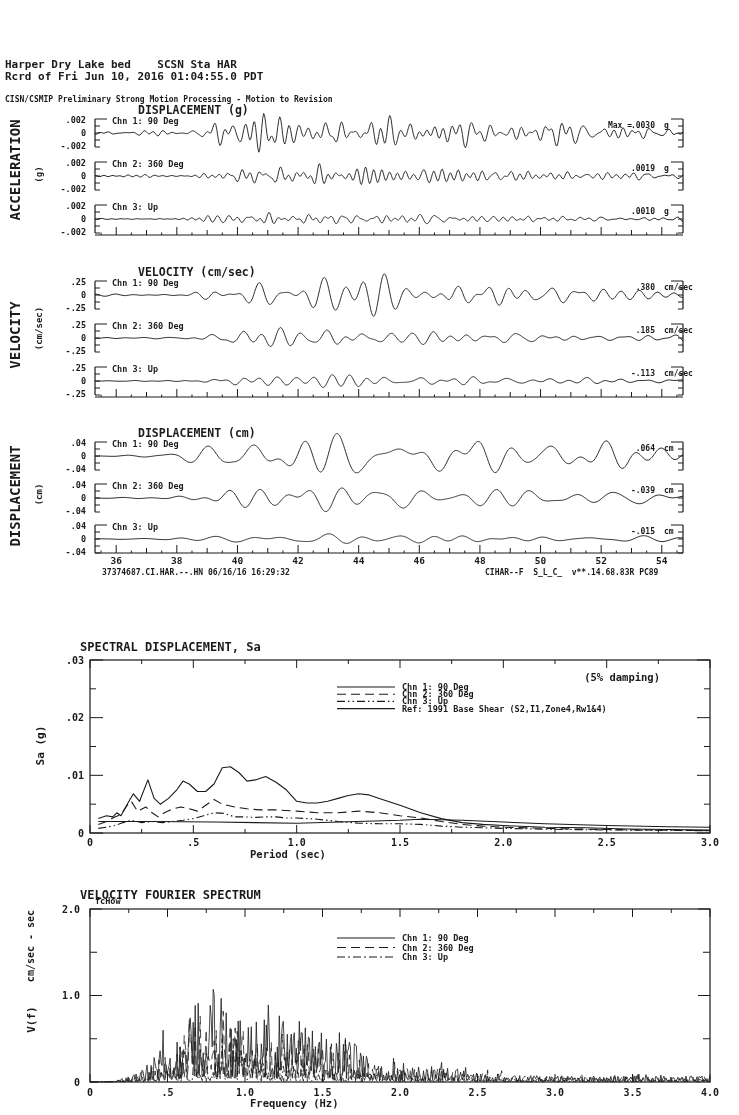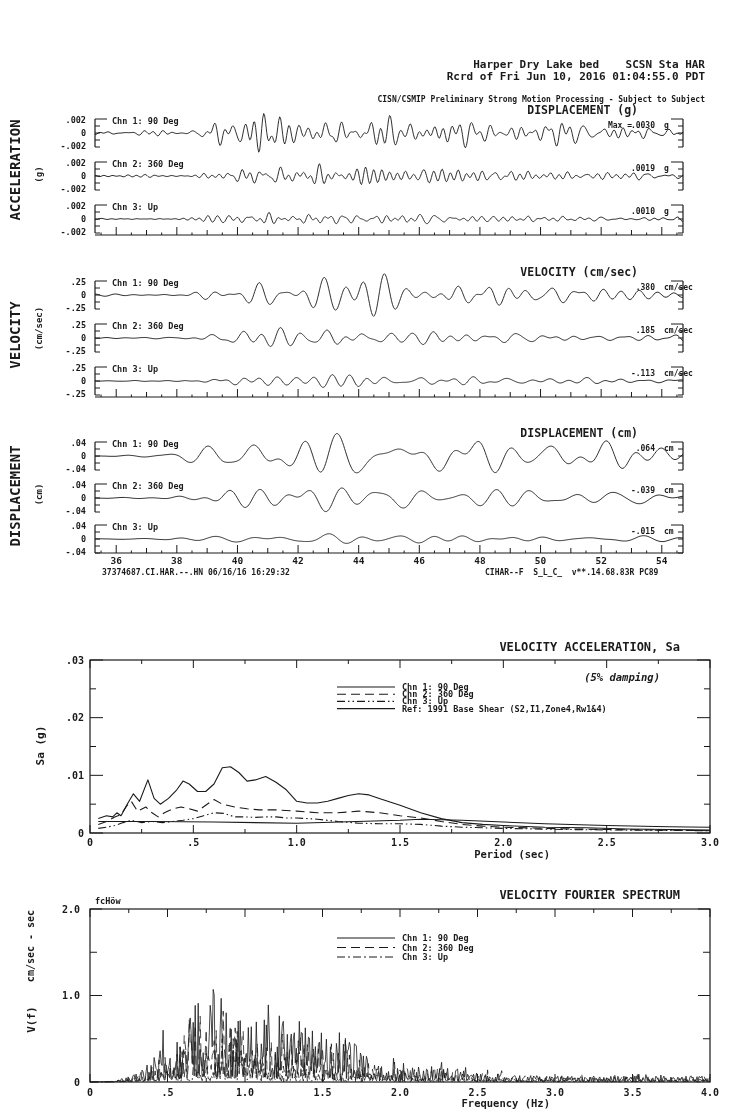--- a/index.html
+++ b/index.html
@@ -1,20 +1,20 @@
 <!DOCTYPE html>
 <html><head>
 <meta charset="utf-8">
 <style>
   html,body{margin:0;padding:0;background:#ffffff;}
   .page{position:relative;width:739px;height:1115px;background:#ffffff;color:#1a1a1a;
         font-family:"DejaVu Sans Mono",monospace;font-weight:bold;overflow:hidden;}
   .abs{position:absolute;white-space:pre;line-height:1;}
-  .ctr{text-align:right;}
-  .rt{text-align:right;font-style:italic;}
+  .ctr{text-align:left;}
+  .rt{text-align:right;}
   .rot{transform:rotate(-90deg);text-align:center;}
   svg{position:absolute;left:0;top:0;}
   text{font-family:"DejaVu Sans Mono",monospace;}
 </style>
 </head>
 <body>
 
 <div class="page">
   <svg id="plots" width="739" height="1115">
       <g>
@@ -454,37 +454,37 @@
         <path d="M337,957L395,957" fill="none" stroke="#1a1a1a" stroke-width="1.1" stroke-linejoin="round" stroke-dasharray="8,3,2,3"></path>
         <text x="402" y="960" font-size="8.5" font-weight="bold" fill="#1a1a1a" text-anchor="start">Chn 3: Up</text>
         <path d="M90.0,1082.0L91.0,1082.0L92.0,1082.0L93.0,1082.0L94.0,1081.9L95.0,1082.0L96.0,1081.9L97.0,1082.0L98.0,1082.0L99.0,1081.8L100.0,1082.0L101.0,1081.7L102.0,1081.9L103.0,1081.8L104.0,1081.6L105.0,1082.0L106.0,1082.0L107.0,1081.7L108.0,1081.9L109.0,1081.7L110.0,1081.5L111.0,1081.7L112.0,1081.9L113.0,1082.0L114.0,1081.8L115.0,1081.6L116.0,1081.6L117.0,1081.3L118.0,1081.6L119.0,1081.9L120.0,1082.0L121.1,1081.2L122.1,1081.2L123.1,1081.5L124.1,1081.9L125.1,1081.2L126.1,1081.3L127.1,1080.0L128.1,1080.6L129.1,1081.7L130.1,1081.3L131.1,1081.6L132.1,1081.5L133.1,1081.8L134.1,1081.2L135.1,1080.6L136.1,1081.8L137.1,1080.5L138.1,1081.6L139.1,1079.8L140.1,1080.5L141.1,1081.3L142.1,1081.6L143.1,1081.5L144.1,1081.1L145.1,1080.7L146.1,1081.2L147.1,1081.6L148.1,1080.7L149.1,1077.8L150.1,1078.4L151.1,1076.6L152.1,1079.0L153.1,1075.7L154.1,1081.3L155.1,1080.0L156.1,1081.2L157.1,1078.4L158.1,1074.4L159.1,1081.2L160.1,1076.3L161.1,1071.0L162.1,1075.0L163.1,1074.6L164.1,1079.2L165.1,1079.2L166.1,1072.4L167.1,1072.5L168.1,1074.5L169.1,1074.9L170.1,1079.6L171.1,1078.7L172.1,1076.3L173.1,1070.4L174.1,1075.1L175.1,1074.9L176.1,1080.9L177.1,1074.1L178.1,1080.9L179.1,1081.0L180.1,1074.4L181.1,1080.9L182.1,1075.4L183.2,1068.7L184.2,1077.1L185.2,1068.6L186.2,1068.7L187.2,1079.6L188.2,1079.9L189.2,1080.0L190.2,1081.1L191.2,1080.5L192.2,1080.6L193.2,1067.2L194.2,1069.8L195.2,1069.3L196.2,1075.6L197.2,1072.0L198.2,1072.4L199.2,1078.0L200.2,1074.9L201.2,1077.6L202.2,1080.7L203.2,1069.3L204.2,1077.7L205.2,1078.1L206.2,1069.0L207.2,1067.0L208.2,1078.6L209.2,1078.8L210.2,1080.6L211.2,1075.6L212.2,1078.0L213.2,1072.4L214.2,1077.8L215.2,1062.6L216.2,1077.5L217.2,1080.4L218.2,1062.3L219.2,1065.1L220.2,1078.7L221.2,1059.5L222.2,1038.8L223.2,1073.8L224.2,1065.8L225.2,1080.0L226.2,1076.9L227.2,1073.1L228.2,1076.1L229.2,1044.9L230.2,1057.9L231.2,1064.7L232.2,1075.5L233.2,1044.7L234.2,1061.6L235.2,1060.5L236.2,1079.1L237.2,1080.2L238.2,1061.6L239.2,1057.2L240.2,1062.3L241.2,1065.7L242.2,1056.9L243.2,1074.6L244.2,1058.2L245.3,1070.9L246.3,1075.4L247.3,1079.9L248.3,1065.1L249.3,1068.7L250.3,1078.8L251.3,1068.3L252.3,1079.4L253.3,1063.3L254.3,1061.3L255.3,1074.2L256.3,1069.2L257.3,1080.0L258.3,1071.1L259.3,1070.4L260.3,1078.0L261.3,1080.9L262.3,1062.7L263.3,1063.6L264.3,1077.1L265.3,1066.6L266.3,1074.9L267.3,1072.6L268.3,1071.8L269.3,1079.3L270.3,1080.5L271.3,1078.3L272.3,1080.6L273.3,1078.7L274.3,1078.5L275.3,1079.7L276.3,1080.2L277.3,1062.6L278.3,1067.0L279.3,1068.0L280.3,1077.4L281.3,1081.0L282.3,1078.4L283.3,1066.0L284.3,1071.8L285.3,1072.3L286.3,1081.0L287.3,1080.6L288.3,1069.1L289.3,1069.1L290.3,1080.7L291.3,1066.8L292.3,1075.7L293.3,1071.5L294.3,1067.8L295.3,1077.4L296.3,1081.1L297.3,1071.6L298.3,1072.6L299.3,1081.0L300.3,1080.3L301.3,1059.7L302.3,1076.2L303.3,1081.0L304.3,1062.6L305.3,1075.1L306.3,1069.1L307.4,1081.2L308.4,1072.1L309.4,1080.9L310.4,1081.2L311.4,1081.1L312.4,1079.9L313.4,1076.2L314.4,1068.5L315.4,1080.1L316.4,1076.1L317.4,1080.2L318.4,1074.5L319.4,1076.7L320.4,1081.1L321.4,1081.3L322.4,1075.5L323.4,1081.3L324.4,1070.4L325.4,1070.4L326.4,1074.1L327.4,1074.1L328.4,1074.4L329.4,1077.0L330.4,1075.2L331.4,1073.4L332.4,1072.7L333.4,1081.4L334.4,1074.5L335.4,1080.1L336.4,1080.8L337.4,1079.5L338.4,1081.3L339.4,1079.5L340.4,1076.8L341.4,1081.5L342.4,1073.8L343.4,1080.9L344.4,1081.0L345.4,1080.1L346.4,1081.5L347.4,1078.7L348.4,1080.7L349.4,1081.2L350.4,1075.8L351.4,1079.4L352.4,1079.8L353.4,1076.8L354.4,1077.2L355.4,1081.5L356.4,1074.0L357.4,1077.9L358.4,1073.9L359.4,1079.1L360.4,1074.7L361.4,1076.0L362.4,1081.6L363.4,1072.8L364.4,1080.4L365.4,1077.6L366.4,1076.3L367.4,1074.6L368.4,1075.4L369.5,1081.2L370.5,1077.1L371.5,1077.1L372.5,1079.0L373.5,1076.3L374.5,1076.5L375.5,1077.1L376.5,1081.1L377.5,1075.3L378.5,1075.6L379.5,1078.4L380.5,1079.7L381.5,1080.3L382.5,1079.5L383.5,1077.6L384.5,1078.2L385.5,1078.9L386.5,1081.1L387.5,1078.1L388.5,1077.8L389.5,1079.3L390.5,1081.5L391.5,1079.0L392.5,1078.3L393.5,1080.7L394.5,1081.7L395.5,1079.9L396.5,1080.7L397.5,1081.1L398.5,1081.5L399.5,1081.7L400.5,1081.7L401.5,1078.5L402.5,1081.7L403.5,1080.5L404.5,1081.4L405.5,1081.7L406.5,1081.6L407.5,1081.7L408.5,1078.3L409.5,1080.2L410.5,1081.7L411.5,1079.4L412.5,1078.0L413.5,1081.5L414.5,1081.7L415.5,1078.2L416.5,1081.2L417.5,1079.4L418.5,1081.7L419.5,1077.5L420.5,1081.7L421.5,1081.6L422.5,1077.8L423.5,1079.7L424.5,1081.6L425.5,1081.6L426.5,1081.6L427.5,1081.7L428.5,1078.2L429.5,1077.6L430.5,1081.6L431.6,1080.6L432.6,1080.8L433.6,1081.5L434.6,1081.3L435.6,1079.2L436.6,1081.4L437.6,1081.4L438.6,1079.5L439.6,1078.2L440.6,1081.6L441.6,1078.6L442.6,1081.4L443.6,1081.6L444.6,1075.8L445.6,1080.3L446.6,1080.5L447.6,1081.3L448.6,1079.3L449.6,1079.0L450.6,1078.2L451.6,1081.3L452.6,1081.4L453.6,1078.0L454.6,1080.0L455.6,1080.2L456.6,1079.0L457.6,1079.9L458.6,1079.4L459.6,1081.2L460.6,1079.8L461.6,1078.6L462.6,1078.6L463.6,1080.2L464.6,1081.8L465.6,1079.8L466.6,1078.5L467.6,1080.0L468.6,1081.4L469.6,1081.8L470.6,1081.2L471.6,1080.7L472.6,1080.0L473.6,1079.7L474.6,1080.5L475.6,1080.3L476.6,1081.3L477.6,1079.8L478.6,1080.1L479.6,1081.2L480.6,1080.1L481.6,1080.6L482.6,1080.7L483.6,1079.7L484.6,1081.1L485.6,1081.0L486.6,1081.8L487.6,1080.1L488.6,1081.0L489.6,1079.2L490.6,1081.8L491.6,1081.7L492.6,1080.7L493.7,1081.4L494.7,1081.7L495.7,1079.2L496.7,1080.8L497.7,1081.8L498.7,1080.4L499.7,1081.0L500.7,1081.4L501.7,1080.1L502.7,1081.8L503.7,1080.3L504.7,1081.8L505.7,1081.8L506.7,1081.5L507.7,1081.3L508.7,1081.1L509.7,1081.5L510.7,1081.7L511.7,1081.6L512.7,1081.6L513.7,1081.3L514.7,1080.3L515.7,1081.7L516.7,1081.8L517.7,1080.0L518.7,1080.0L519.7,1080.1L520.7,1081.5L521.7,1081.7L522.7,1079.0L523.7,1081.6L524.7,1080.5L525.7,1081.1L526.7,1080.9L527.7,1081.6L528.7,1081.6L529.7,1081.4L530.7,1081.8L531.7,1081.6L532.7,1081.5L533.7,1079.9L534.7,1080.2L535.7,1081.3L536.7,1081.6L537.7,1081.8L538.7,1081.7L539.7,1081.9L540.7,1080.0L541.7,1080.4L542.7,1081.9L543.7,1081.9L544.7,1080.2L545.7,1081.8L546.7,1081.9L547.7,1080.1L548.7,1081.9L549.7,1080.8L550.7,1080.7L551.7,1079.2L552.7,1080.3L553.7,1081.9L554.7,1080.0L555.8,1081.3L556.8,1080.7L557.8,1081.9L558.8,1081.8L559.8,1081.5L560.8,1081.9L561.8,1081.9L562.8,1081.9L563.8,1080.0L564.8,1081.8L565.8,1080.7L566.8,1080.5L567.8,1081.9L568.8,1081.8L569.8,1081.4L570.8,1081.3L571.8,1080.5L572.8,1081.3L573.8,1081.7L574.8,1081.6L575.8,1080.7L576.8,1080.8L577.8,1080.3L578.8,1081.3L579.8,1081.1L580.8,1081.9L581.8,1079.6L582.8,1081.8L583.8,1081.4L584.8,1081.7L585.8,1081.7L586.8,1081.4L587.8,1080.1L588.8,1081.4L589.8,1080.0L590.8,1081.6L591.8,1081.6L592.8,1081.5L593.8,1080.8L594.8,1081.9L595.8,1081.7L596.8,1081.4L597.8,1081.3L598.8,1081.9L599.8,1081.8L600.8,1080.8L601.8,1081.1L602.8,1080.6L603.8,1081.8L604.8,1081.5L605.8,1080.9L606.8,1081.9L607.8,1081.9L608.8,1081.1L609.8,1080.1L610.8,1081.5L611.8,1081.9L612.8,1081.8L613.8,1080.6L614.8,1081.8L615.8,1081.2L616.8,1080.6L617.9,1081.8L618.9,1081.8L619.9,1081.9L620.9,1081.8L621.9,1081.1L622.9,1079.3L623.9,1080.7L624.9,1081.8L625.9,1081.5L626.9,1081.1L627.9,1081.2L628.9,1081.9L629.9,1081.9L630.9,1081.7L631.9,1081.5L632.9,1080.7L633.9,1080.4L634.9,1080.5L635.9,1081.9L636.9,1081.1L637.9,1081.7L638.9,1080.5L639.9,1080.7L640.9,1081.8L641.9,1081.2L642.9,1081.3L643.9,1081.8L644.9,1081.9L645.9,1080.8L646.9,1081.9L647.9,1080.6L648.9,1079.1L649.9,1081.8L650.9,1080.9L651.9,1081.8L652.9,1080.4L653.9,1081.5L654.9,1080.9L655.9,1080.1L656.9,1081.9L657.9,1081.5L658.9,1080.7L659.9,1081.9L660.9,1080.8L661.9,1081.2L662.9,1080.9L663.9,1080.9L664.9,1081.7L665.9,1081.7L666.9,1081.4L667.9,1080.7L668.9,1080.4L669.9,1080.9L670.9,1081.9L671.9,1080.7L672.9,1080.8L673.9,1081.3L674.9,1080.2L675.9,1081.0L676.9,1081.2L677.9,1081.7L678.9,1080.2L680.0,1080.5L681.0,1080.9L682.0,1081.8L683.0,1080.3L684.0,1081.9L685.0,1081.0L686.0,1081.6L687.0,1079.5L688.0,1081.3L689.0,1079.8L690.0,1080.9L691.0,1081.4L692.0,1081.7L693.0,1080.5L694.0,1081.7L695.0,1081.0L696.0,1080.6L697.0,1081.8L698.0,1081.8L699.0,1081.9L700.0,1081.8L701.0,1081.9L702.0,1081.0L703.0,1080.6L704.0,1081.0L705.0,1080.5L706.0,1081.6L707.0,1081.6L708.0,1080.8L709.0,1081.9L710.0,1081.9" fill="none" stroke="#1a1a1a" stroke-width="0.8" stroke-linejoin="round" stroke-dasharray="8,3,2,3"></path>
         <path d="M90.0,1082.0L91.0,1082.0L92.0,1082.0L93.0,1082.0L94.0,1081.8L95.0,1082.0L96.0,1081.8L97.0,1082.0L98.0,1081.8L99.0,1082.0L100.0,1081.6L101.0,1081.7L102.0,1081.9L103.0,1081.9L104.0,1081.7L105.0,1081.9L106.0,1081.7L107.0,1081.8L108.0,1081.9L109.0,1081.6L110.0,1081.9L111.0,1081.9L112.0,1081.3L113.0,1081.6L114.0,1081.8L115.0,1081.9L116.0,1081.2L117.0,1080.6L118.0,1080.5L119.0,1080.5L120.0,1081.9L121.1,1081.7L122.1,1081.1L123.1,1081.8L124.1,1079.4L125.1,1080.3L126.1,1080.9L127.1,1079.6L128.1,1080.5L129.1,1080.9L130.1,1081.2L131.1,1081.2L132.1,1081.2L133.1,1077.5L134.1,1075.6L135.1,1080.4L136.1,1081.0L137.1,1078.0L138.1,1076.6L139.1,1081.4L140.1,1075.1L141.1,1071.9L142.1,1076.0L143.1,1080.8L144.1,1081.0L145.1,1079.8L146.1,1075.9L147.1,1079.7L148.1,1078.9L149.1,1069.6L150.1,1081.1L151.1,1074.3L152.1,1066.6L153.1,1074.3L154.1,1080.3L155.1,1070.9L156.1,1079.0L157.1,1078.3L158.1,1066.8L159.1,1059.8L160.1,1080.0L161.1,1072.7L162.1,1076.5L163.1,1075.8L164.1,1076.0L165.1,1057.5L166.1,1073.1L167.1,1071.3L168.1,1078.5L169.1,1077.3L170.1,1065.5L171.1,1079.1L172.1,1076.6L173.1,1076.5L174.1,1067.9L175.1,1071.3L176.1,1060.7L177.1,1054.4L178.1,1078.8L179.1,1068.6L180.1,1046.7L181.1,1078.7L182.1,1051.6L183.2,1072.9L184.2,1035.6L185.2,1044.9L186.2,1052.7L187.2,1078.9L188.2,1066.1L189.2,1019.2L190.2,1043.2L191.2,1040.3L192.2,1058.5L193.2,1067.1L194.2,1051.1L195.2,1025.2L196.2,1071.7L197.2,1076.9L198.2,1078.3L199.2,1050.4L200.2,1016.3L201.2,1063.0L202.2,1076.5L203.2,1076.5L204.2,1071.6L205.2,1053.6L206.2,1029.7L207.2,1074.6L208.2,1056.3L209.2,1059.7L210.2,1062.6L211.2,1069.4L212.2,1055.6L213.2,1052.9L214.2,1040.7L215.2,1075.6L216.2,1030.5L217.2,1076.9L218.2,1062.6L219.2,1076.8L220.2,1077.4L221.2,1073.8L222.2,1054.5L223.2,1011.1L224.2,1047.5L225.2,1057.6L226.2,1059.7L227.2,1077.9L228.2,1078.2L229.2,1050.7L230.2,1025.9L231.2,1078.6L232.2,1072.0L233.2,1038.6L234.2,1045.6L235.2,1027.9L236.2,1064.0L237.2,1031.3L238.2,1061.6L239.2,1073.8L240.2,1049.8L241.2,1055.0L242.2,1036.4L243.2,1031.3L244.2,1074.6L245.3,1057.9L246.3,1072.2L247.3,1074.5L248.3,1071.3L249.3,1066.1L250.3,1061.6L251.3,1057.3L252.3,1050.4L253.3,1068.6L254.3,1061.4L255.3,1054.9L256.3,1077.9L257.3,1043.2L258.3,1069.7L259.3,1068.5L260.3,1059.6L261.3,1070.9L262.3,1056.8L263.3,1079.4L264.3,1079.0L265.3,1073.1L266.3,1047.7L267.3,1079.1L268.3,1076.0L269.3,1076.0L270.3,1061.2L271.3,1042.6L272.3,1078.9L273.3,1076.6L274.3,1075.6L275.3,1054.5L276.3,1067.9L277.3,1078.7L278.3,1056.9L279.3,1078.7L280.3,1079.3L281.3,1076.7L282.3,1034.1L283.3,1047.0L284.3,1060.2L285.3,1055.0L286.3,1073.1L287.3,1051.8L288.3,1078.6L289.3,1053.1L290.3,1046.2L291.3,1045.2L292.3,1078.2L293.3,1066.0L294.3,1077.6L295.3,1076.9L296.3,1059.9L297.3,1065.5L298.3,1040.7L299.3,1054.0L300.3,1037.2L301.3,1075.6L302.3,1074.4L303.3,1052.2L304.3,1044.2L305.3,1077.7L306.3,1067.0L307.4,1044.6L308.4,1051.6L309.4,1077.3L310.4,1067.5L311.4,1068.7L312.4,1053.2L313.4,1049.0L314.4,1077.7L315.4,1054.4L316.4,1069.5L317.4,1069.1L318.4,1048.8L319.4,1072.2L320.4,1069.4L321.4,1062.1L322.4,1047.9L323.4,1063.0L324.4,1079.7L325.4,1068.5L326.4,1070.2L327.4,1072.5L328.4,1079.9L329.4,1080.0L330.4,1078.8L331.4,1043.8L332.4,1077.5L333.4,1053.2L334.4,1080.1L335.4,1072.3L336.4,1073.3L337.4,1079.8L338.4,1053.1L339.4,1059.5L340.4,1080.3L341.4,1080.2L342.4,1073.5L343.4,1071.6L344.4,1060.1L345.4,1038.3L346.4,1055.0L347.4,1055.9L348.4,1079.8L349.4,1054.9L350.4,1074.4L351.4,1068.9L352.4,1077.9L353.4,1075.6L354.4,1070.3L355.4,1080.1L356.4,1068.6L357.4,1080.3L358.4,1072.2L359.4,1059.9L360.4,1077.2L361.4,1069.4L362.4,1071.3L363.4,1079.6L364.4,1065.1L365.4,1078.1L366.4,1073.5L367.4,1077.1L368.4,1063.5L369.5,1074.9L370.5,1073.9L371.5,1077.8L372.5,1069.2L373.5,1075.2L374.5,1065.2L375.5,1073.4L376.5,1075.8L377.5,1074.6L378.5,1071.5L379.5,1081.0L380.5,1068.0L381.5,1081.1L382.5,1081.1L383.5,1074.9L384.5,1078.6L385.5,1079.3L386.5,1072.9L387.5,1081.1L388.5,1076.1L389.5,1076.3L390.5,1076.2L391.5,1076.2L392.5,1080.9L393.5,1073.7L394.5,1062.0L395.5,1078.7L396.5,1079.7L397.5,1068.4L398.5,1074.9L399.5,1070.4L400.5,1070.2L401.5,1080.9L402.5,1068.4L403.5,1068.5L404.5,1075.5L405.5,1068.0L406.5,1068.6L407.5,1069.0L408.5,1077.6L409.5,1080.6L410.5,1068.8L411.5,1079.8L412.5,1079.3L413.5,1080.7L414.5,1069.6L415.5,1077.0L416.5,1076.2L417.5,1078.3L418.5,1078.1L419.5,1074.7L420.5,1078.7L421.5,1081.1L422.5,1079.0L423.5,1081.1L424.5,1074.8L425.5,1081.1L426.5,1073.6L427.5,1073.4L428.5,1079.9L429.5,1079.3L430.5,1075.2L431.6,1070.7L432.6,1080.5L433.6,1069.2L434.6,1067.4L435.6,1080.7L436.6,1075.6L437.6,1068.3L438.6,1079.1L439.6,1069.6L440.6,1080.8L441.6,1071.0L442.6,1077.3L443.6,1068.8L444.6,1077.5L445.6,1077.6L446.6,1071.0L447.6,1080.6L448.6,1079.4L449.6,1077.7L450.6,1080.0L451.6,1079.9L452.6,1072.2L453.6,1080.6L454.6,1078.5L455.6,1075.2L456.6,1073.0L457.6,1080.8L458.6,1081.4L459.6,1081.4L460.6,1080.2L461.6,1078.5L462.6,1074.0L463.6,1076.0L464.6,1080.2L465.6,1080.6L466.6,1080.7L467.6,1074.3L468.6,1075.9L469.6,1081.4L470.6,1078.2L471.6,1077.7L472.6,1081.1L473.6,1075.7L474.6,1079.5L475.6,1081.5L476.6,1081.4L477.6,1079.3L478.6,1076.4L479.6,1076.1L480.6,1081.3L481.6,1077.2L482.6,1073.0L483.6,1074.5L484.6,1077.1L485.6,1075.6L486.6,1081.5L487.6,1069.9L488.6,1081.1L489.6,1077.0L490.6,1077.8L491.6,1081.5L492.6,1077.7L493.7,1081.5L494.7,1081.1L495.7,1080.5L496.7,1081.0L497.7,1073.9L498.7,1081.2L499.7,1076.6L500.7,1075.1L501.7,1070.7L502.7,1077.2L503.7,1080.6L504.7,1081.6L505.7,1079.5L506.7,1078.5L507.7,1081.6L508.7,1078.3L509.7,1080.4L510.7,1081.3L511.7,1077.9L512.7,1081.3L513.7,1079.1L514.7,1079.5L515.7,1080.5L516.7,1080.4L517.7,1081.6L518.7,1078.8L519.7,1076.6L520.7,1080.1L521.7,1081.5L522.7,1078.9L523.7,1077.8L524.7,1076.2L525.7,1076.2L526.7,1081.6L527.7,1077.0L528.7,1080.1L529.7,1080.9L530.7,1077.5L531.7,1078.3L532.7,1078.3L533.7,1081.1L534.7,1080.8L535.7,1081.4L536.7,1078.7L537.7,1081.3L538.7,1078.0L539.7,1078.6L540.7,1080.5L541.7,1079.3L542.7,1081.2L543.7,1077.4L544.7,1079.2L545.7,1080.9L546.7,1076.3L547.7,1080.8L548.7,1081.2L549.7,1081.0L550.7,1079.5L551.7,1077.0L552.7,1077.7L553.7,1079.8L554.7,1080.9L555.8,1081.4L556.8,1079.8L557.8,1081.6L558.8,1081.6L559.8,1081.6L560.8,1076.9L561.8,1079.1L562.8,1078.4L563.8,1078.3L564.8,1081.4L565.8,1079.1L566.8,1077.7L567.8,1081.4L568.8,1079.7L569.8,1077.8L570.8,1079.8L571.8,1080.4L572.8,1078.2L573.8,1078.5L574.8,1078.0L575.8,1078.4L576.8,1081.7L577.8,1081.0L578.8,1078.1L579.8,1081.1L580.8,1081.7L581.8,1074.7L582.8,1080.2L583.8,1081.6L584.8,1078.1L585.8,1078.7L586.8,1079.7L587.8,1081.3L588.8,1081.5L589.8,1077.3L590.8,1081.1L591.8,1081.6L592.8,1080.8L593.8,1081.2L594.8,1080.7L595.8,1079.8L596.8,1079.7L597.8,1080.1L598.8,1081.3L599.8,1078.4L600.8,1080.5L601.8,1081.4L602.8,1080.7L603.8,1079.0L604.8,1081.5L605.8,1080.4L606.8,1076.1L607.8,1081.6L608.8,1078.7L609.8,1080.5L610.8,1081.4L611.8,1078.8L612.8,1081.7L613.8,1080.0L614.8,1076.7L615.8,1080.6L616.8,1077.9L617.9,1078.3L618.9,1081.6L619.9,1080.5L620.9,1078.8L621.9,1077.3L622.9,1077.2L623.9,1078.7L624.9,1081.3L625.9,1077.0L626.9,1078.9L627.9,1075.8L628.9,1078.6L629.9,1080.0L630.9,1081.0L631.9,1081.7L632.9,1081.5L633.9,1081.5L634.9,1081.5L635.9,1081.3L636.9,1081.6L637.9,1074.4L638.9,1081.1L639.9,1077.6L640.9,1081.4L641.9,1081.6L642.9,1077.6L643.9,1078.4L644.9,1079.2L645.9,1081.4L646.9,1080.8L647.9,1076.9L648.9,1080.1L649.9,1081.1L650.9,1077.1L651.9,1081.5L652.9,1080.4L653.9,1080.9L654.9,1081.7L655.9,1079.8L656.9,1081.6L657.9,1077.8L658.9,1081.7L659.9,1081.5L660.9,1077.3L661.9,1080.9L662.9,1081.2L663.9,1081.5L664.9,1079.4L665.9,1077.8L666.9,1080.3L667.9,1077.8L668.9,1079.6L669.9,1081.6L670.9,1077.0L671.9,1081.5L672.9,1080.6L673.9,1081.2L674.9,1080.8L675.9,1080.5L676.9,1081.6L677.9,1081.3L678.9,1080.8L680.0,1078.0L681.0,1080.9L682.0,1081.5L683.0,1081.5L684.0,1078.5L685.0,1080.0L686.0,1079.7L687.0,1081.4L688.0,1081.5L689.0,1080.7L690.0,1080.6L691.0,1081.5L692.0,1081.3L693.0,1078.9L694.0,1080.9L695.0,1079.7L696.0,1081.7L697.0,1081.7L698.0,1078.7L699.0,1080.3L700.0,1079.1L701.0,1080.6L702.0,1080.0L703.0,1081.5L704.0,1075.5L705.0,1079.1L706.0,1079.9L707.0,1081.6L708.0,1078.1L709.0,1080.7L710.0,1081.4" fill="none" stroke="#1a1a1a" stroke-width="0.8" stroke-linejoin="round" stroke-dasharray="9,5"></path>
         <path d="M90.0,1082.0L91.0,1082.0L92.0,1081.9L93.0,1081.9L94.0,1082.0L95.0,1081.8L96.0,1081.8L97.0,1081.9L98.0,1082.0L99.0,1081.7L100.0,1081.9L101.0,1081.9L102.0,1082.0L103.0,1081.9L104.0,1081.5L105.0,1082.0L106.0,1081.8L107.0,1081.5L108.0,1081.5L109.0,1081.7L110.0,1081.9L111.0,1081.7L112.0,1081.2L113.0,1081.9L114.0,1081.9L115.0,1081.6L116.0,1081.3L117.0,1081.5L118.0,1080.4L119.0,1080.0L120.0,1081.7L121.1,1079.2L122.1,1078.6L123.1,1081.5L124.1,1081.4L125.1,1081.4L126.1,1077.8L127.1,1081.4L128.1,1076.9L129.1,1078.8L130.1,1080.8L131.1,1081.1L132.1,1078.3L133.1,1075.8L134.1,1074.7L135.1,1079.3L136.1,1074.0L137.1,1080.9L138.1,1080.6L139.1,1078.3L140.1,1080.6L141.1,1080.2L142.1,1070.1L143.1,1071.8L144.1,1078.3L145.1,1080.8L146.1,1071.7L147.1,1065.0L148.1,1080.8L149.1,1076.4L150.1,1079.8L151.1,1065.4L152.1,1079.7L153.1,1078.0L154.1,1057.5L155.1,1063.4L156.1,1068.6L157.1,1069.8L158.1,1079.9L159.1,1059.4L160.1,1050.7L161.1,1063.1L162.1,1065.5L163.1,1030.2L164.1,1079.9L165.1,1079.8L166.1,1064.9L167.1,1075.1L168.1,1069.3L169.1,1065.6L170.1,1058.2L171.1,1079.2L172.1,1079.4L173.1,1076.1L174.1,1067.6L175.1,1078.1L176.1,1076.2L177.1,1042.1L178.1,1075.8L179.1,1078.9L180.1,1047.2L181.1,1078.2L182.1,1065.4L183.2,1050.4L184.2,1054.2L185.2,1051.3L186.2,1070.2L187.2,1068.0L188.2,1048.6L189.2,1028.1L190.2,1017.9L191.2,1033.7L192.2,1063.5L193.2,1022.3L194.2,1075.9L195.2,1005.4L196.2,1076.8L197.2,1075.5L198.2,1003.2L199.2,1075.6L200.2,1049.2L201.2,1061.1L202.2,1071.1L203.2,1052.7L204.2,1076.6L205.2,1063.3L206.2,1053.2L207.2,1059.0L208.2,1059.3L209.2,1036.3L210.2,1005.3L211.2,1017.1L212.2,1046.9L213.2,989.4L214.2,994.9L215.2,1074.5L216.2,1076.4L217.2,1076.2L218.2,1054.2L219.2,1072.2L220.2,1028.6L221.2,998.3L222.2,1042.8L223.2,1070.4L224.2,1072.0L225.2,1076.6L226.2,1012.8L227.2,1067.4L228.2,1071.6L229.2,1077.6L230.2,1077.8L231.2,1029.2L232.2,1076.7L233.2,1050.1L234.2,1077.8L235.2,1078.2L236.2,1039.8L237.2,1076.7L238.2,1021.0L239.2,1067.3L240.2,1020.6L241.2,1056.2L242.2,1067.3L243.2,1076.9L244.2,1060.8L245.3,1057.3L246.3,1053.4L247.3,1066.8L248.3,1027.5L249.3,1061.5L250.3,1055.8L251.3,1026.7L252.3,1076.8L253.3,1069.4L254.3,1059.4L255.3,1065.7L256.3,1021.9L257.3,1059.8L258.3,1072.6L259.3,1070.9L260.3,1073.8L261.3,1043.8L262.3,1056.5L263.3,1056.7L264.3,1019.8L265.3,1077.3L266.3,1024.9L267.3,1051.0L268.3,1004.9L269.3,1034.9L270.3,1077.0L271.3,1072.5L272.3,1068.2L273.3,1071.5L274.3,1078.2L275.3,1052.1L276.3,1077.2L277.3,1046.8L278.3,1076.5L279.3,1015.8L280.3,1070.3L281.3,1039.9L282.3,1025.1L283.3,1021.3L284.3,1046.4L285.3,1062.8L286.3,1076.2L287.3,1034.3L288.3,1068.5L289.3,1060.8L290.3,1041.9L291.3,1034.0L292.3,1065.2L293.3,1038.9L294.3,1032.7L295.3,1062.8L296.3,1048.2L297.3,1074.4L298.3,1066.2L299.3,1021.3L300.3,1050.4L301.3,1032.5L302.3,1033.2L303.3,1064.9L304.3,1075.3L305.3,1027.8L306.3,1062.3L307.4,1065.7L308.4,1037.1L309.4,1038.0L310.4,1065.5L311.4,1070.9L312.4,1030.9L313.4,1074.1L314.4,1060.8L315.4,1046.6L316.4,1072.7L317.4,1065.1L318.4,1044.5L319.4,1042.1L320.4,1064.6L321.4,1032.8L322.4,1078.5L323.4,1076.6L324.4,1063.3L325.4,1061.2L326.4,1039.1L327.4,1069.8L328.4,1072.3L329.4,1077.7L330.4,1046.8L331.4,1062.0L332.4,1079.0L333.4,1074.5L334.4,1076.9L335.4,1073.2L336.4,1043.4L337.4,1053.3L338.4,1072.5L339.4,1032.6L340.4,1077.8L341.4,1078.4L342.4,1072.8L343.4,1044.2L344.4,1071.4L345.4,1039.9L346.4,1078.6L347.4,1051.2L348.4,1049.2L349.4,1042.3L350.4,1046.7L351.4,1079.2L352.4,1076.0L353.4,1076.3L354.4,1043.8L355.4,1044.6L356.4,1046.2L357.4,1070.7L358.4,1077.7L359.4,1078.0L360.4,1053.0L361.4,1056.4L362.4,1075.3L363.4,1055.9L364.4,1076.9L365.4,1069.7L366.4,1056.3L367.4,1059.9L368.4,1076.0L369.5,1079.2L370.5,1080.0L371.5,1075.2L372.5,1080.6L373.5,1078.6L374.5,1073.7L375.5,1079.3L376.5,1068.9L377.5,1069.9L378.5,1066.1L379.5,1080.7L380.5,1076.1L381.5,1066.6L382.5,1080.1L383.5,1079.6L384.5,1080.0L385.5,1076.5L386.5,1079.2L387.5,1079.7L388.5,1071.5L389.5,1080.2L390.5,1081.0L391.5,1075.3L392.5,1080.1L393.5,1058.2L394.5,1073.1L395.5,1080.9L396.5,1081.2L397.5,1071.5L398.5,1081.1L399.5,1075.2L400.5,1080.6L401.5,1071.4L402.5,1080.5L403.5,1063.2L404.5,1081.1L405.5,1073.2L406.5,1077.5L407.5,1079.3L408.5,1076.4L409.5,1075.9L410.5,1077.0L411.5,1081.0L412.5,1067.8L413.5,1074.5L414.5,1075.6L415.5,1080.8L416.5,1072.3L417.5,1081.1L418.5,1067.0L419.5,1073.1L420.5,1077.6L421.5,1080.7L422.5,1079.5L423.5,1070.8L424.5,1079.3L425.5,1079.4L426.5,1069.1L427.5,1070.0L428.5,1080.1L429.5,1080.8L430.5,1078.5L431.6,1066.5L432.6,1079.9L433.6,1080.2L434.6,1079.8L435.6,1074.6L436.6,1077.7L437.6,1080.7L438.6,1081.0L439.6,1068.5L440.6,1069.7L441.6,1062.3L442.6,1080.7L443.6,1069.3L444.6,1077.3L445.6,1073.0L446.6,1075.3L447.6,1068.3L448.6,1080.2L449.6,1078.8L450.6,1077.2L451.6,1075.8L452.6,1079.6L453.6,1079.5L454.6,1081.2L455.6,1071.0L456.6,1069.8L457.6,1069.0L458.6,1081.3L459.6,1076.4L460.6,1072.0L461.6,1077.1L462.6,1079.8L463.6,1070.9L464.6,1076.9L465.6,1067.4L466.6,1080.6L467.6,1080.1L468.6,1078.1L469.6,1076.7L470.6,1075.5L471.6,1075.2L472.6,1076.9L473.6,1074.2L474.6,1081.1L475.6,1077.5L476.6,1073.0L477.6,1079.8L478.6,1079.5L479.6,1081.0L480.6,1074.2L481.6,1079.9L482.6,1081.2L483.6,1081.4L484.6,1076.2L485.6,1074.6L486.6,1081.3L487.6,1076.0L488.6,1080.6L489.6,1079.3L490.6,1081.2L491.6,1079.7L492.6,1081.0L493.7,1080.7L494.7,1080.1L495.7,1077.0L496.7,1081.4L497.7,1074.5L498.7,1074.4L499.7,1080.4L500.7,1079.7L501.7,1079.8L502.7,1081.0L503.7,1081.6L504.7,1077.3L505.7,1080.5L506.7,1077.7L507.7,1079.5L508.7,1080.3L509.7,1081.6L510.7,1081.4L511.7,1080.2L512.7,1077.0L513.7,1076.7L514.7,1075.6L515.7,1077.2L516.7,1080.9L517.7,1081.5L518.7,1081.4L519.7,1075.6L520.7,1081.6L521.7,1081.6L522.7,1081.1L523.7,1081.2L524.7,1081.0L525.7,1081.1L526.7,1081.6L527.7,1081.4L528.7,1081.6L529.7,1078.2L530.7,1075.6L531.7,1081.5L532.7,1079.3L533.7,1076.0L534.7,1077.3L535.7,1078.9L536.7,1075.7L537.7,1077.1L538.7,1081.3L539.7,1076.7L540.7,1081.1L541.7,1079.3L542.7,1081.5L543.7,1080.4L544.7,1081.6L545.7,1077.6L546.7,1080.4L547.7,1080.5L548.7,1081.1L549.7,1076.5L550.7,1080.3L551.7,1081.3L552.7,1080.5L553.7,1080.7L554.7,1077.8L555.8,1078.0L556.8,1078.2L557.8,1076.2L558.8,1081.6L559.8,1080.8L560.8,1080.4L561.8,1075.8L562.8,1080.7L563.8,1077.7L564.8,1079.2L565.8,1078.4L566.8,1081.1L567.8,1076.2L568.8,1080.2L569.8,1077.7L570.8,1078.4L571.8,1076.3L572.8,1080.4L573.8,1079.8L574.8,1078.2L575.8,1081.4L576.8,1080.7L577.8,1077.9L578.8,1078.7L579.8,1078.7L580.8,1076.6L581.8,1077.7L582.8,1081.7L583.8,1081.6L584.8,1077.3L585.8,1078.4L586.8,1079.2L587.8,1079.9L588.8,1081.6L589.8,1079.1L590.8,1077.2L591.8,1081.5L592.8,1077.4L593.8,1076.0L594.8,1079.9L595.8,1078.2L596.8,1078.8L597.8,1081.2L598.8,1078.3L599.8,1076.9L600.8,1081.0L601.8,1079.1L602.8,1081.4L603.8,1077.3L604.8,1079.8L605.8,1081.6L606.8,1077.8L607.8,1078.9L608.8,1079.4L609.8,1081.5L610.8,1076.3L611.8,1080.4L612.8,1081.5L613.8,1076.7L614.8,1075.4L615.8,1081.6L616.8,1081.5L617.9,1076.3L618.9,1078.7L619.9,1081.6L620.9,1080.5L621.9,1081.3L622.9,1080.8L623.9,1076.1L624.9,1081.0L625.9,1076.6L626.9,1079.2L627.9,1081.0L628.9,1079.2L629.9,1078.9L630.9,1077.0L631.9,1079.2L632.9,1075.4L633.9,1081.0L634.9,1076.0L635.9,1081.0L636.9,1075.8L637.9,1079.3L638.9,1074.3L639.9,1080.7L640.9,1081.0L641.9,1080.2L642.9,1078.4L643.9,1079.7L644.9,1080.7L645.9,1074.6L646.9,1078.6L647.9,1081.0L648.9,1080.6L649.9,1081.3L650.9,1081.2L651.9,1080.9L652.9,1077.9L653.9,1081.4L654.9,1080.8L655.9,1076.1L656.9,1077.8L657.9,1079.6L658.9,1080.3L659.9,1080.8L660.9,1075.0L661.9,1081.5L662.9,1078.3L663.9,1076.1L664.9,1079.7L665.9,1080.4L666.9,1079.7L667.9,1081.2L668.9,1081.2L669.9,1080.7L670.9,1081.3L671.9,1079.4L672.9,1077.6L673.9,1077.9L674.9,1079.5L675.9,1081.5L676.9,1079.9L677.9,1077.2L678.9,1080.1L680.0,1079.1L681.0,1079.6L682.0,1077.0L683.0,1081.2L684.0,1080.8L685.0,1081.5L686.0,1076.1L687.0,1081.6L688.0,1081.3L689.0,1081.2L690.0,1076.9L691.0,1075.8L692.0,1078.2L693.0,1077.0L694.0,1081.1L695.0,1079.7L696.0,1080.8L697.0,1076.7L698.0,1081.6L699.0,1076.5L700.0,1077.2L701.0,1077.8L702.0,1076.1L703.0,1081.7L704.0,1079.6L705.0,1081.3L706.0,1078.5L707.0,1081.5L708.0,1080.9L709.0,1079.5L710.0,1077.0" fill="none" stroke="#1a1a1a" stroke-width="0.8" stroke-linejoin="round"></path>
       </g>
     </svg>
 
   <div class="abs ctr" style="left:5px;top:59px;width:700px;font-size:11px">Harper Dry Lake bed    SCSN Sta HAR</div>
   <div class="abs ctr" style="left:5px;top:71px;width:700px;font-size:11px">Rcrd of Fri Jun 10, 2016 01:04:55.0 PDT</div>
-  <div class="abs ctr" style="left:5px;top:96px;width:700px;font-size:8px">CISN/CSMIP Preliminary Strong Motion Processing - Subject to Subject</div>
+  <div class="abs ctr" style="left:5px;top:96px;width:700px;font-size:8px">CISN/CSMIP Preliminary Strong Motion Processing - Motion to Revision</div>
 
   <div class="abs rot" style="left:-85px;top:163px;width:200px;font-size:14px">ACCELERATION</div>
   <div class="abs rot" style="left:-61px;top:170px;width:200px;font-size:9px">(g)</div>
   <div class="abs rot" style="left:-85px;top:328px;width:200px;font-size:14px">VELOCITY</div>
   <div class="abs rot" style="left:-61px;top:324px;width:200px;font-size:9px">(cm/sec)</div>
   <div class="abs rot" style="left:-85px;top:489px;width:200px;font-size:14px">DISPLACEMENT</div>
   <div class="abs rot" style="left:-61px;top:490px;width:200px;font-size:9px">(cm)</div>
 
   <div class="abs ctr" style="left:138px;top:105px;width:500px;font-size:11.5px">DISPLACEMENT (g)</div>
   <div class="abs ctr" style="left:138px;top:267px;width:500px;font-size:11.5px">VELOCITY (cm/sec)</div>
   <div class="abs ctr" style="left:138px;top:428px;width:500px;font-size:11.5px">DISPLACEMENT (cm)</div>
 
   <div class="abs" style="left:102px;top:569px;font-size:8px">37374687.CI.HAR.--.HN 06/16/16 16:29:32</div>
   <div class="abs" style="left:485px;top:569px;font-size:8px">CIHAR--F  S_L_C_  v**.14.68.83R PC89</div>
 
-  <div class="abs ctr" style="left:80px;top:641px;width:600px;font-size:12px">VELOCITY ACCELERATION, Sa</div>
+  <div class="abs ctr" style="left:80px;top:641px;width:600px;font-size:12px">SPECTRAL DISPLACEMENT, Sa</div>
   <div class="abs rt" style="left:460px;top:672px;width:200px;font-size:10.5px">(5% damping)</div>
   <div class="abs rot" style="left:-60px;top:740px;width:200px;font-size:11px">Sa (g)</div>
   <div class="abs ctr" style="left:250px;top:849px;width:300px;font-size:10.5px">Period (sec)</div>
 
   <div class="abs ctr" style="left:80px;top:889px;width:600px;font-size:12px">VELOCITY FOURIER SPECTRUM</div>
   <div class="abs" style="left:95px;top:897px;font-size:8.5px">fcHöw</div>
   <div class="abs rot" style="left:-69px;top:941px;width:200px;font-size:10px">cm/sec - sec</div>
   <div class="abs rot" style="left:-69px;top:1014px;width:200px;font-size:11px">V(f)</div>
   <div class="abs ctr" style="left:250px;top:1098px;width:300px;font-size:10.5px">Frequency (Hz)</div>
 </div>

